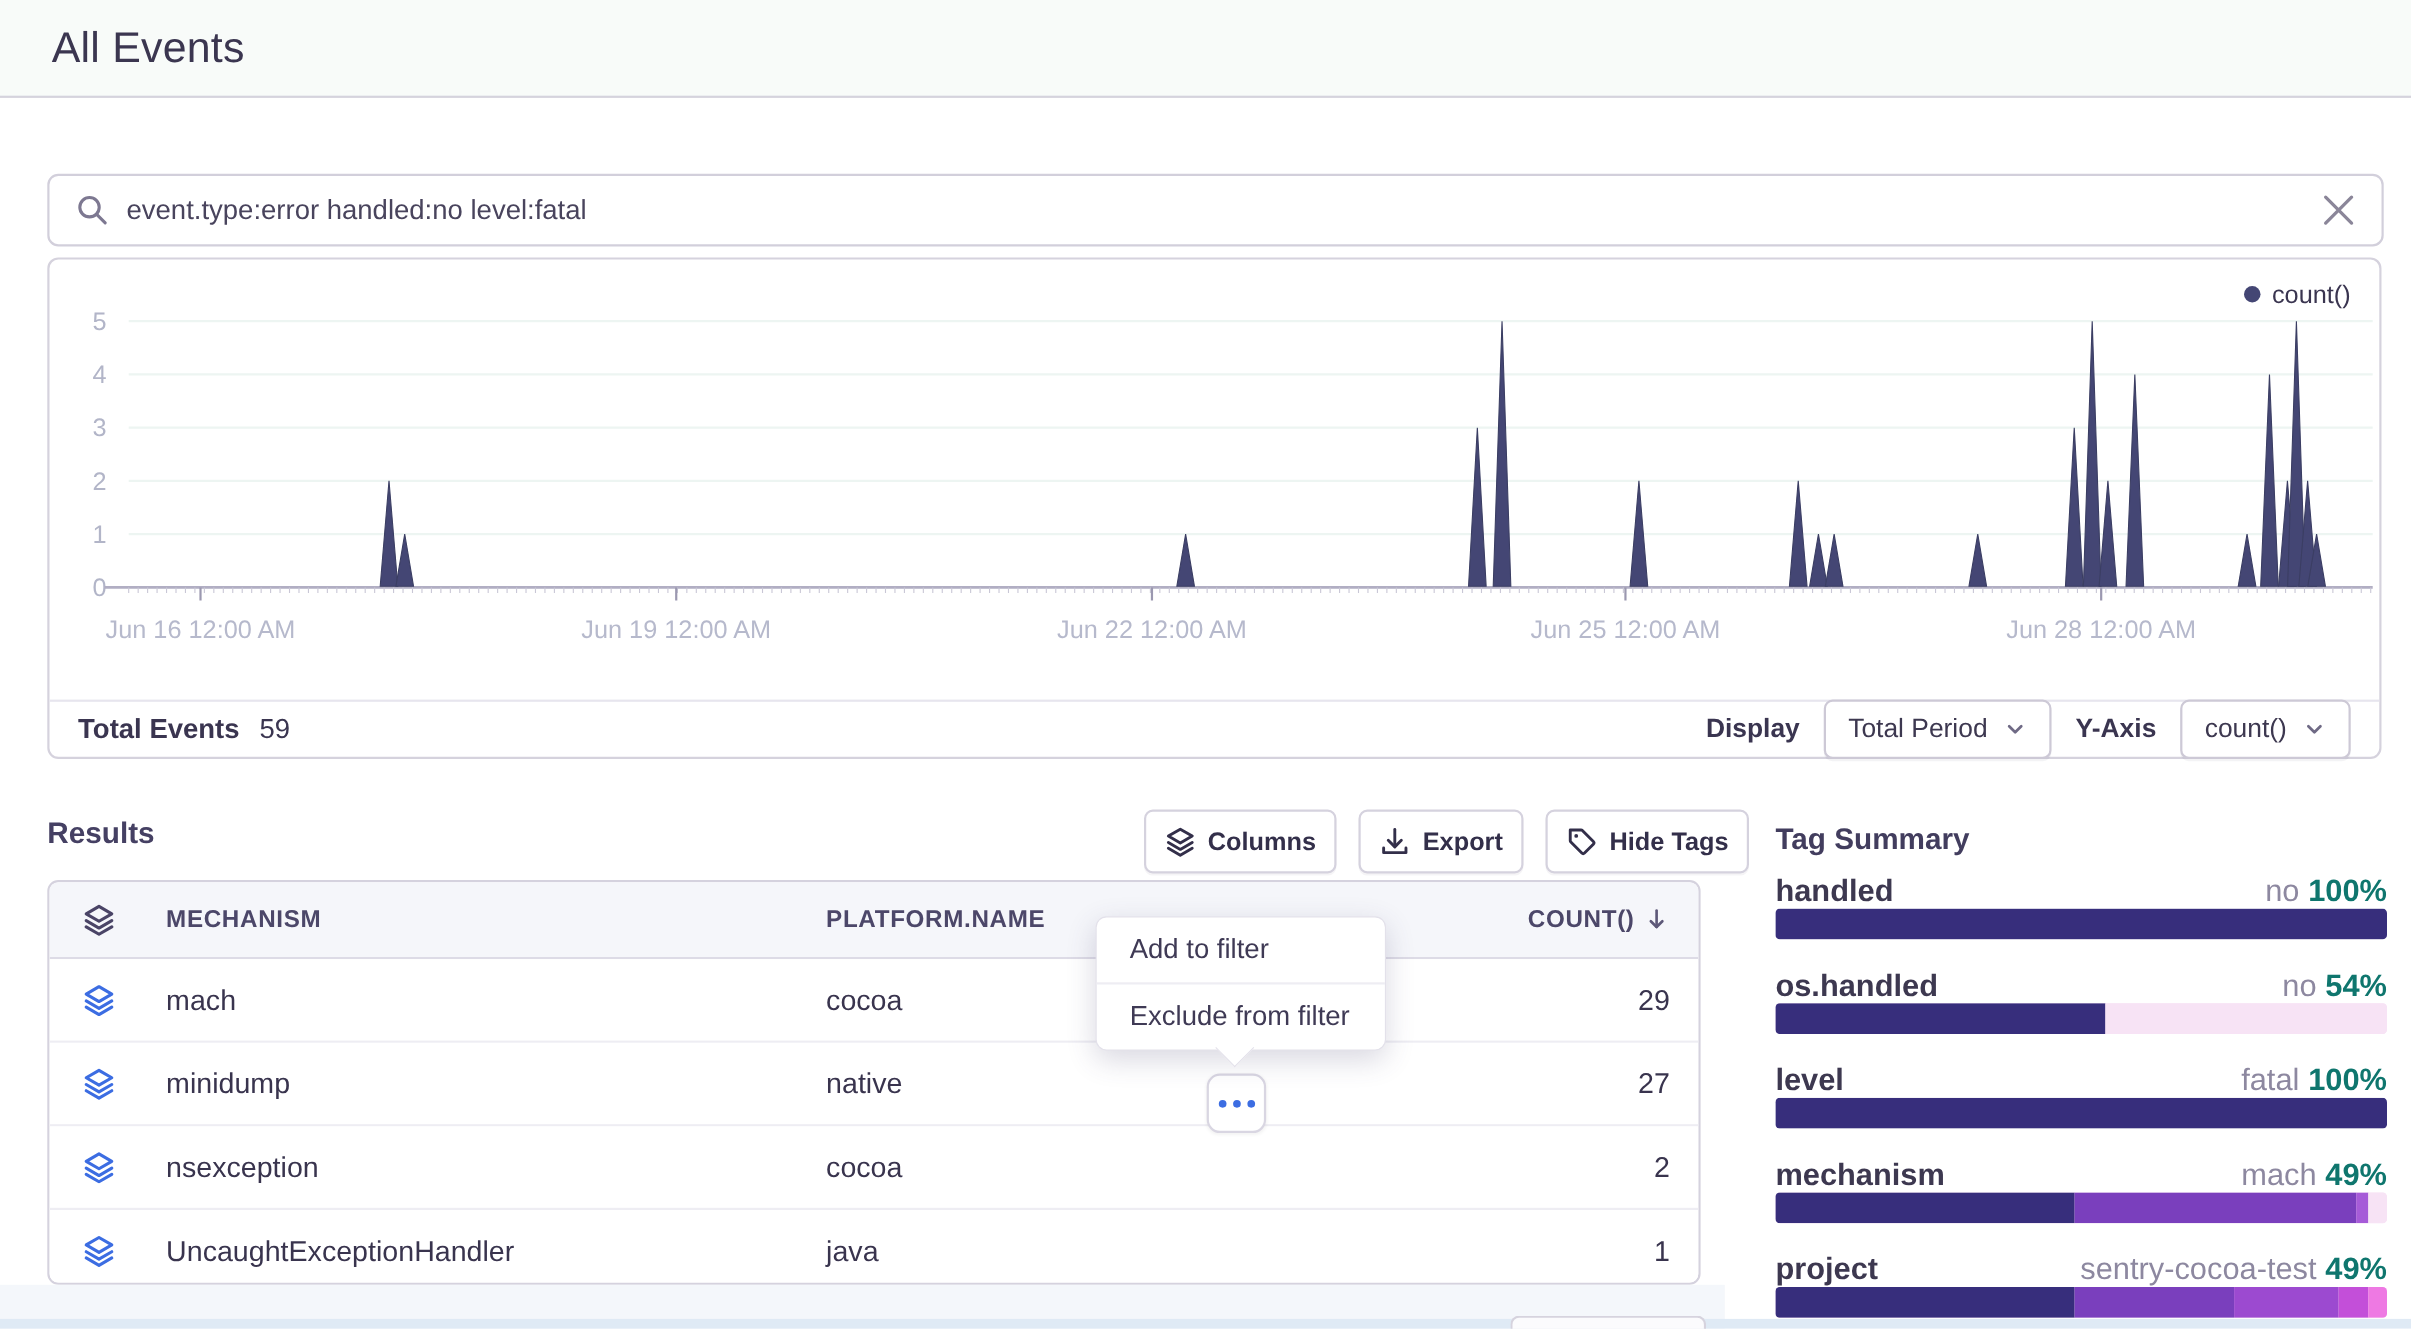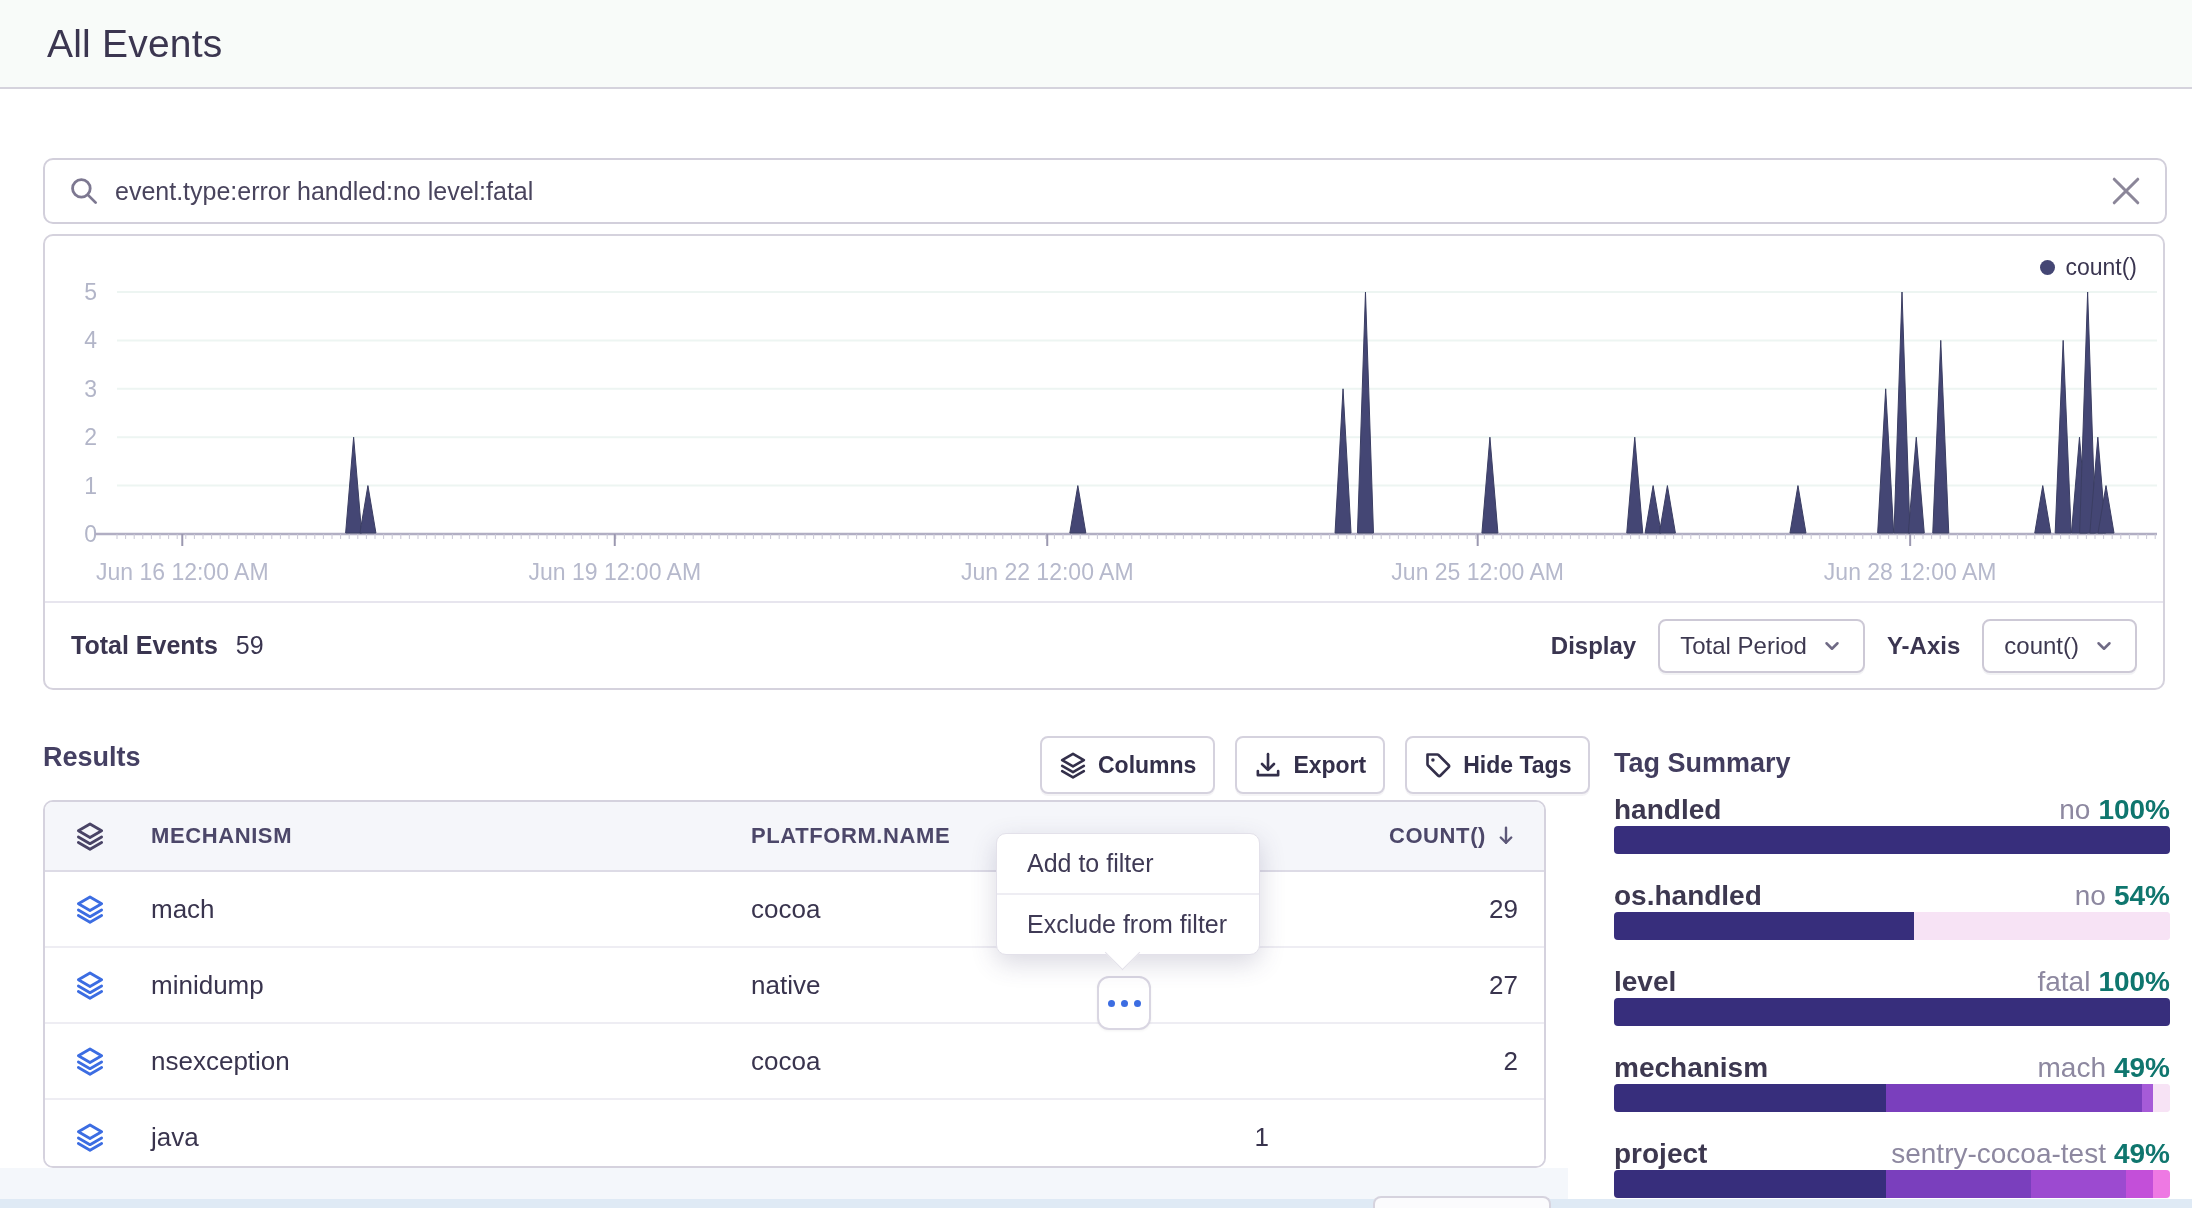--- a/index.html
+++ b/index.html
@@ -19,21 +19,21 @@
   .icon-btn{display:flex;align-items:center;justify-content:center;cursor:pointer;}
 
   
   .chart-panel{left:43px;top:234px;width:2122px;height:456px;box-sizing:border-box;background:#fff;
                border:2px solid #d5d2dd;border-radius:10px;}
   .legend{position:absolute;right:26px;top:18px;display:flex;align-items:center;gap:10px;z-index:3;}
   .legend-dot{width:15px;height:15px;border-radius:50%;}
   .legend-label{font-size:23px;color:#3a3550;}
   #chart-svg{position:absolute;left:0;top:0;}
 
-  .panel-footer{position:absolute;left:0;right:0;bottom:0;height:87px;border-top:2px solid #e7e5ee;
+  .panel-footer{position:absolute;left:0;right:0;bottom:0;height:52px;border-top:2px solid #e7e5ee;
                 display:flex;align-items:center;justify-content:space-between;padding:0 26px;box-sizing:border-box;}
   .pf-left{display:flex;align-items:baseline;gap:18px;}
   .pf-total-label{font-size:25px;font-weight:bold;color:#3a3550;}
   .pf-total-value{font-size:25px;color:#3a3550;}
   .pf-right{display:flex;align-items:center;gap:22px;}
   .pf-label{font-size:24px;font-weight:bold;color:#3a3550;}
   .dd-btn{height:54px;background:#fff;border:2px solid #cdc9d6;border-radius:8px;padding:0 20px;
           display:flex;align-items:center;gap:14px;font-size:24px;color:#3d3850;
           box-shadow:0 2px 0 rgba(50,45,80,.06);cursor:pointer;font-family:inherit;}
 
@@ -523,20 +523,21 @@
       <div class="trow">
         <div class="cell-icon">
           <svg width="30" height="30" viewBox="0 0 16 16">
             <g fill="none" stroke="#3c6de2" stroke-width="1.5" stroke-linejoin="round" stroke-linecap="round">
               <path d="M1.8 5.2 L8 1.6 14.2 5.2 8 8.8 Z"></path>
               <path d="M1.8 8.5 L8 12.1 14.2 8.5"></path>
               <path d="M1.8 11.5 L8 15.1 14.2 11.5"></path>
             </g>
           </svg>
         </div>
+        <div class="cell-text">UncaughtExceptionHandler</div>
         <div class="cell-text">java</div>
         <div class="cell-num">1</div>
       </div>
     </div>
 </div>
 
 <div class="abs menu">
   <div class="menu-item">Add to filter</div>
   <div class="menu-item">Exclude from filter</div>
 </div>

